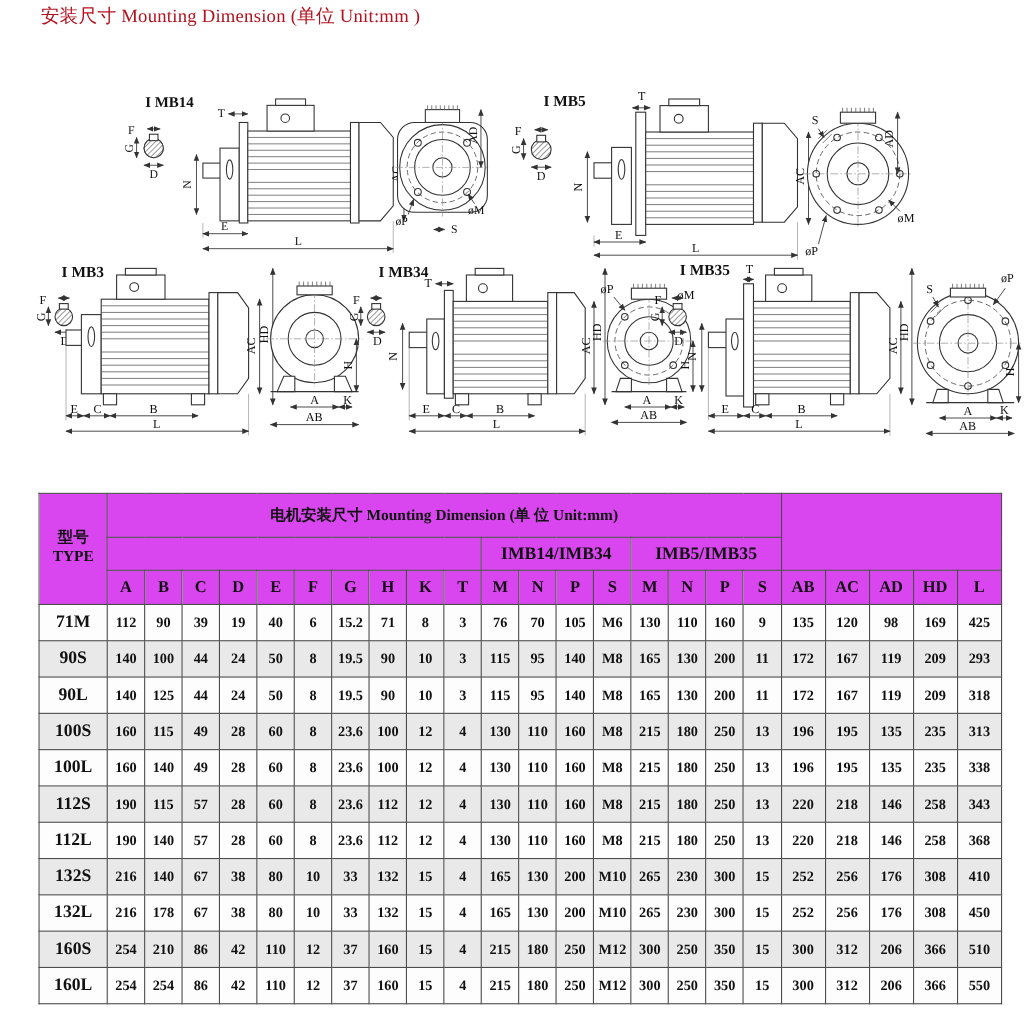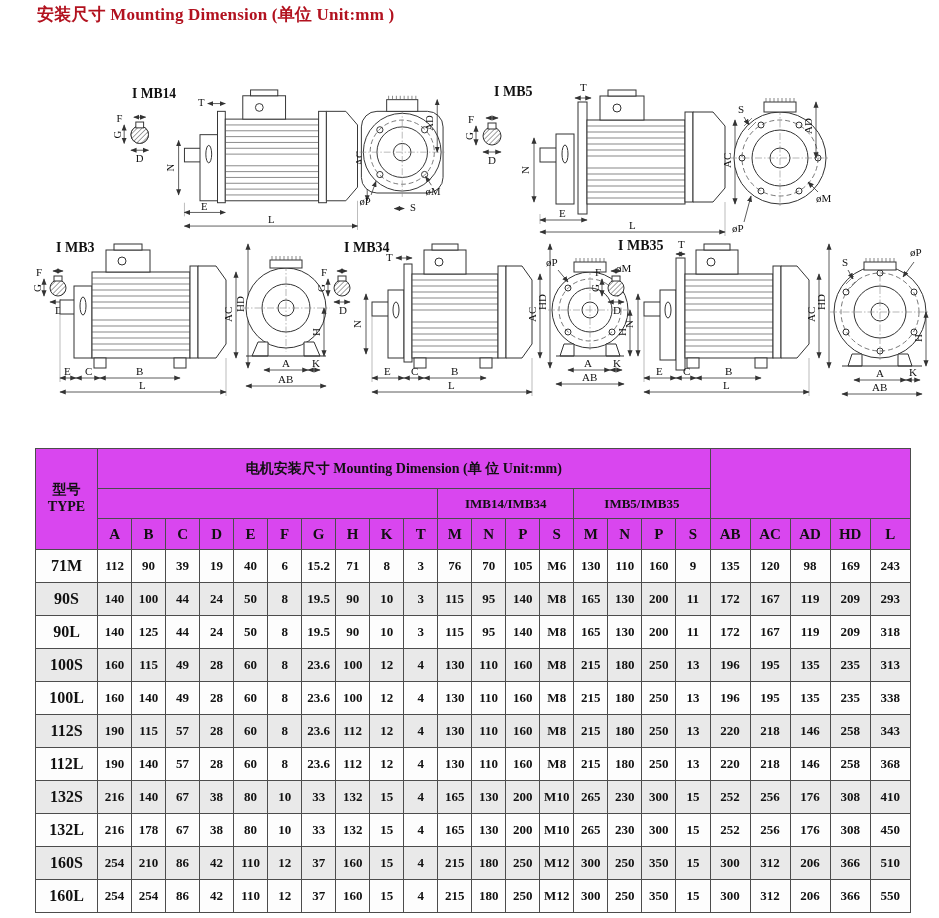--- a/index.html
+++ b/index.html
@@ -3,21 +3,21 @@
 <meta charset="utf-8">
 <style>
   html,body{margin:0;padding:0;}
   body{
     width:939px;height:918px;position:relative;background:#ffffff;
     font-family:"Liberation Serif","DejaVu Serif",serif;color:#111;
     overflow:hidden;
   }
   .page-title{
     position:absolute;left:37px;top:3px;
-    font-size:17px;font-weight:bold;color:#b2121f;letter-spacing:.2px;
+    font-size:17px;font-weight:normal;color:#b2121f;letter-spacing:.2px;
     white-space:nowrap;
   }
   .drw{position:absolute;}
   
   .ln{fill:#ffffff;stroke:#333;stroke-width:1;}
   .nf{fill:none;stroke:#333;stroke-width:1;}
   .fin{stroke:#555;stroke-width:.7;}
   .dash{fill:none;stroke:#555;stroke-width:.8;stroke-dasharray:5 3;}
   .ctr{stroke:#888;stroke-width:.6;stroke-dasharray:7 2 1.5 2;}
   .dim{stroke:#333;stroke-width:.8;marker-start:url(#ar);marker-end:url(#ar);}
@@ -29,21 +29,21 @@
   table.dimtab{
     position:absolute;left:35px;top:448px;width:876px;
     border-collapse:collapse;table-layout:fixed;
   }
   .dimtab th,.dimtab td{
     border:1px solid #4c4c4c;text-align:center;vertical-align:middle;
     font-weight:bold;padding:0;overflow:hidden;
   }
   .dimtab thead th{background:#d946ef;}
   .dimtab .span-title{font-size:14px;height:39px;}
-  .dimtab .grp{font-size:13px;height:29px;}
+  .dimtab .grp{font-size:16px;height:29px;}
   .dimtab .blank{height:29px;}
   .dimtab .type-h{font-size:14px;line-height:1.2;margin-left:48px;}
   .dimtab thead tr.colrow th{font-size:15px;height:30px;}
   .dimtab tbody th{font-size:16px;}
   .dimtab tbody td{font-size:13px;}
   .dimtab tbody tr{height:33px;}
   .dimtab tbody tr:nth-child(odd){background:#fdfdfd;}
   .dimtab tbody tr:nth-child(even){background:#e9e9e9;}
   .c-type{width:62px;} .c-n{width:34px;} .c-w{width:40px;}
 </style>
@@ -605,21 +605,21 @@
         <td>105</td>
         <td>M6</td>
         <td>130</td>
         <td>110</td>
         <td>160</td>
         <td>9</td>
         <td>135</td>
         <td>120</td>
         <td>98</td>
         <td>169</td>
-        <td>243</td>
+        <td>425</td>
       </tr>
       <tr>
         <th>90S</th>
         <td>140</td>
         <td>100</td>
         <td>44</td>
         <td>24</td>
         <td>50</td>
         <td>8</td>
         <td>19.5</td>

